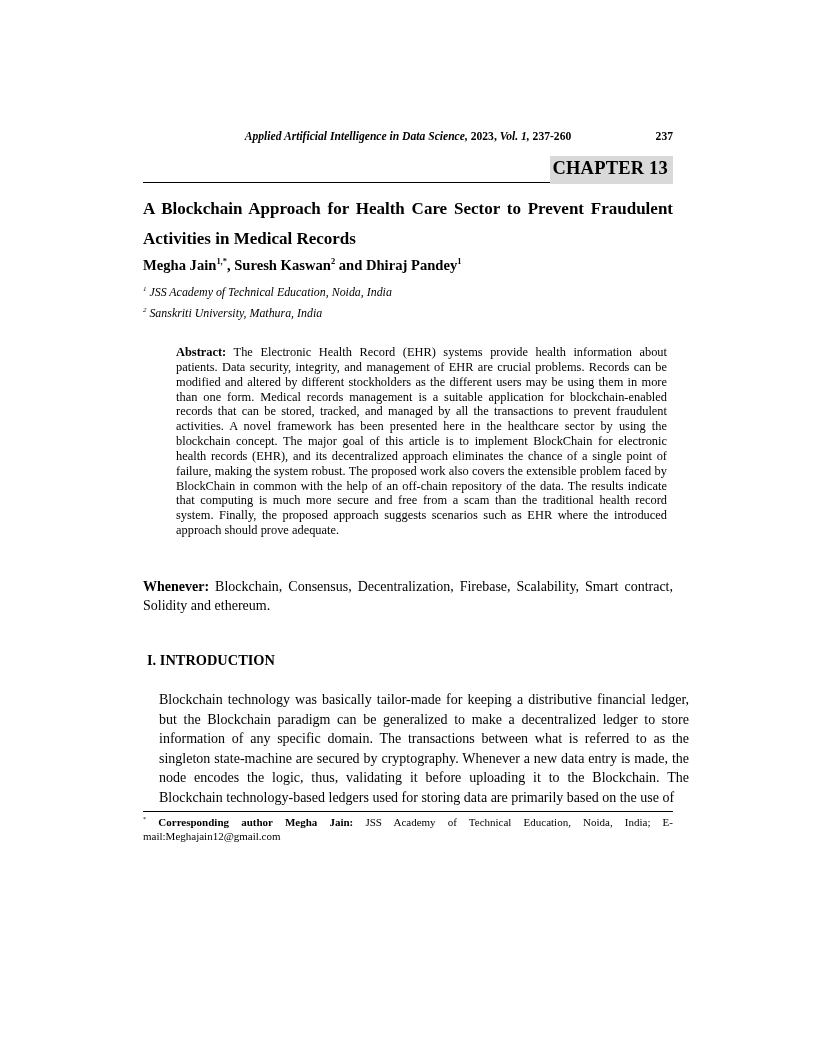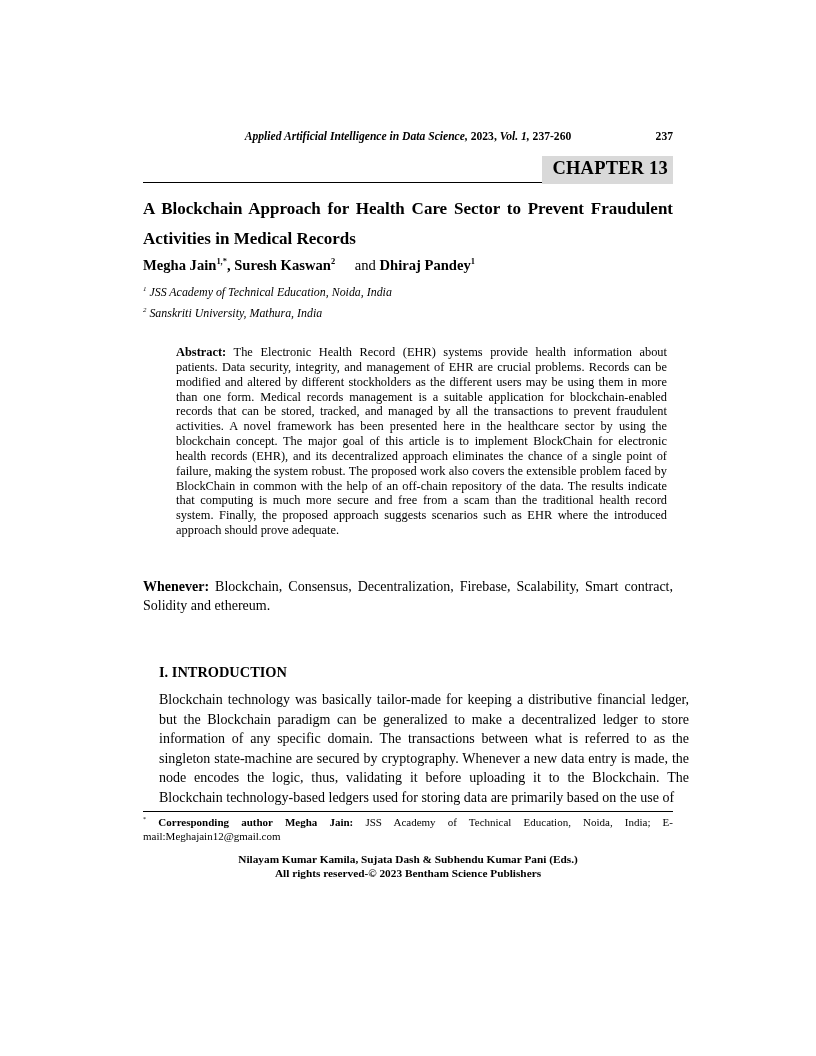--- a/index.html
+++ b/index.html
@@ -40,21 +40,21 @@
     left: 143px; top: 182px;
     width: 530px;
     border-top: 1.7px solid #000;
   }
   .chapter-box {
     position: absolute;
     top: 156px;
     right: 143px;
     z-index: 2;
     background: var(--highlight);
-    padding: 2px 5px 5px 10px;
+    padding: 2px 5px 5px 2px;
     font-size: 18.5px;
     font-weight: bold;
     letter-spacing: 0.2px;
   }
 
   
   .title {
     position: absolute;
     left: 143px; top: 194px;
     width: 530px;
@@ -66,21 +66,21 @@
   }
 
   
   .authors {
     position: absolute;
     left: 143px; top: 257px;
     width: 530px;
     font-size: 14.6px;
     font-weight: bold;
   }
-  .authors .sep-and { font-weight: normal; margin-left: 16px; }
+  .authors .sep-and { font-weight: bold; }
   .affiliations {
     position: absolute;
     left: 143px; top: 282px;
     width: 530px;
     font-size: 11.9px;
     font-style: italic;
   }
   .affiliation { display: block; line-height: 21px; }
 
   
@@ -101,21 +101,21 @@
     font-size: 14px;
     line-height: 18.6px;
     text-align: justify;
   }
 
   
   .section-heading {
     position: absolute;
     left: 143px; top: 648px;
     width: 530px;
-    margin: 16px;
+    margin: 4px;
     font-size: 14.4px;
     font-weight: bold;
   }
   .intro-paragraph {
     position: absolute;
     left: 143px; top: 674px;
     width: 530px;
     margin: 16px;
     font-size: 14px;
     line-height: 19.5px;
@@ -177,18 +177,14 @@
   <div class="abstract"><b>Abstract:</b><span> The Electronic Health Record (EHR) systems provide health information about patients. Data security, integrity, and management of EHR are crucial problems. Records can be modified and altered by different stockholders as the different users may be using them in more than one form. Medical records management is a suitable application for blockchain-enabled records that can be stored, tracked, and managed by all the transactions to prevent fraudulent activities. A novel framework has been presented here in the healthcare sector by using the blockchain concept. The major goal of this article is to implement BlockChain for electronic health records (EHR), and its decentralized approach eliminates the chance of a single point of failure, making the system robust. The proposed work also covers the extensible problem faced by BlockChain in common with the help of an off-chain repository of the data. The results indicate that computing is much more secure and free from a scam than the traditional health record system. Finally, the proposed approach suggests scenarios such as EHR where the introduced approach should prove adequate.</span></div>
 
   <div class="keywords"><b>Whenever:</b><span> Blockchain, Consensus, Decentralization, Firebase, Scalability, Smart contract, Solidity and ethereum.</span></div>
 
   <h2 class="section-heading">I. INTRODUCTION</h2>
   <p class="intro-paragraph">Blockchain technology was basically tailor-made for keeping a distributive financial ledger, but the Blockchain paradigm can be generalized to make a decentralized ledger to store information of any specific domain. The transactions between what is referred to as the singleton state-machine are secured by cryptography. Whenever a new data entry is made, the node encodes the logic, thus, validating it before uploading it to the Blockchain. The Blockchain technology-based ledgers used for storing data are primarily based on the use of</p>
 
   <div class="footnote-rule"></div>
   <div class="footnote"><sup>*</sup> <b>Corresponding author Megha Jain:</b><span> JSS Academy of Technical Education, Noida, India; E-mail:Meghajain12@gmail.com</span></div>
 
-  <div class="imprint">
-    <div>Nilayam Kumar Kamila, Sujata Dash &amp; Subhendu Kumar Pani (Eds.)</div>
-    <div>All rights reserved-© 2023 Bentham Science Publishers</div>
-  </div>
 
 </div>
 
 </body></html>

